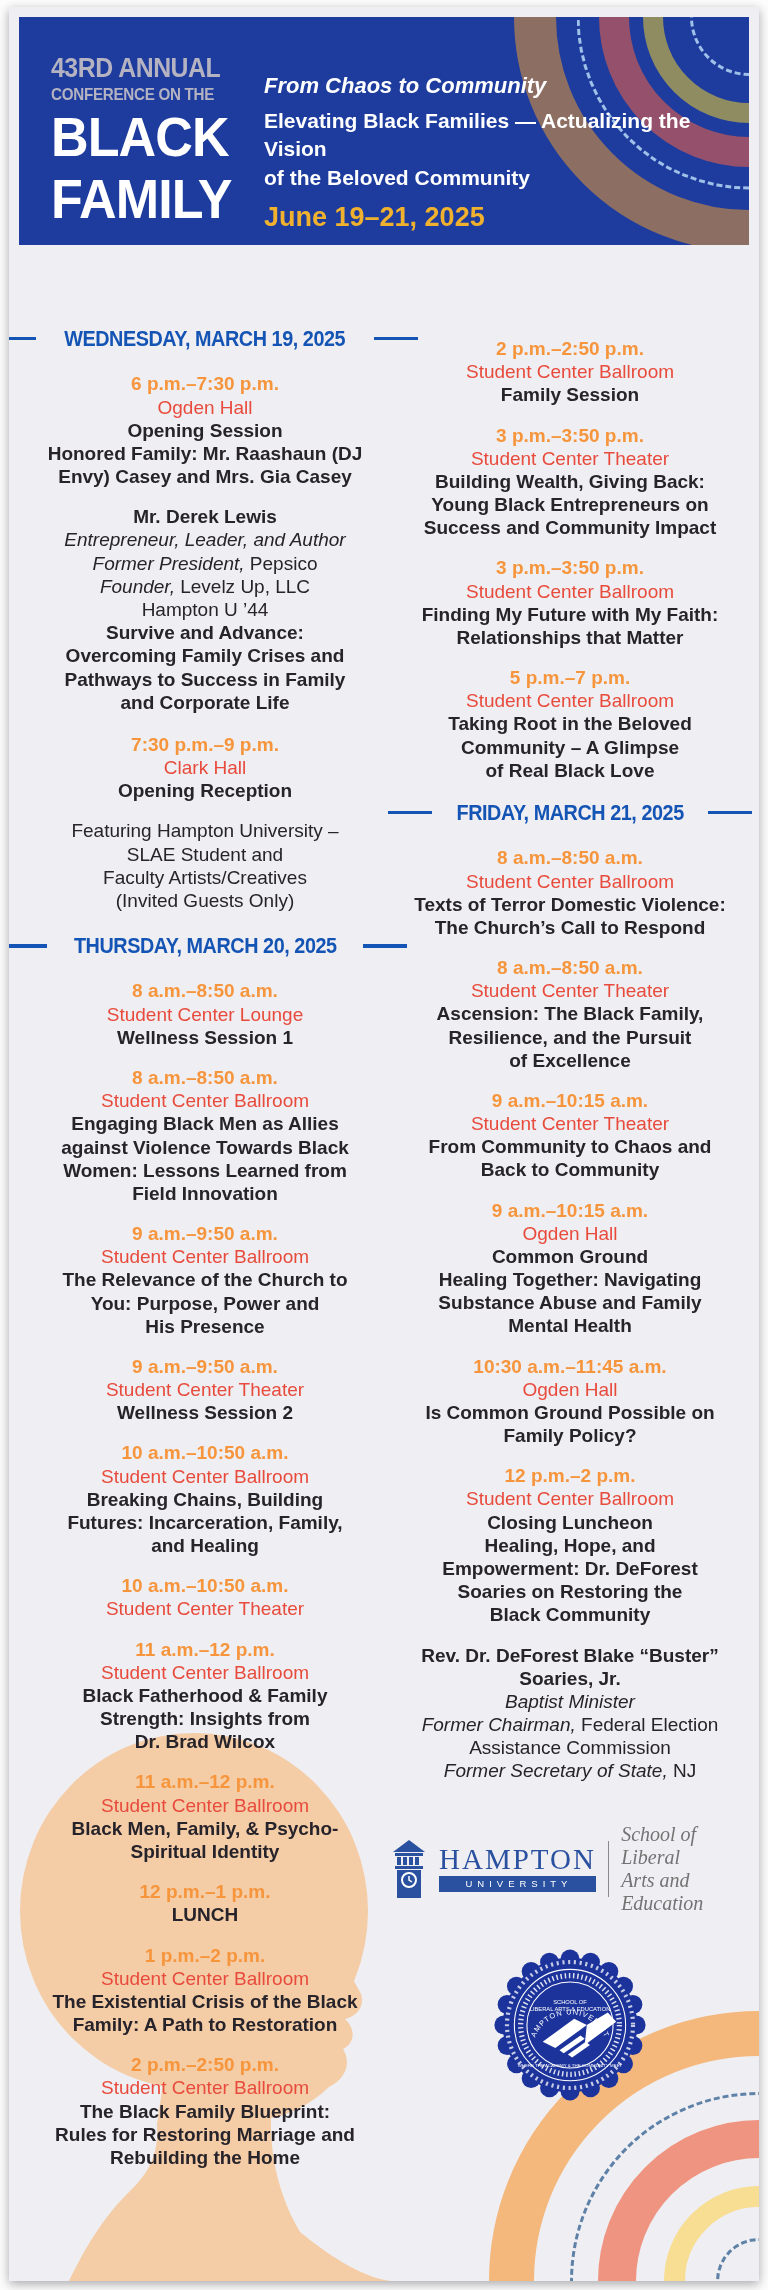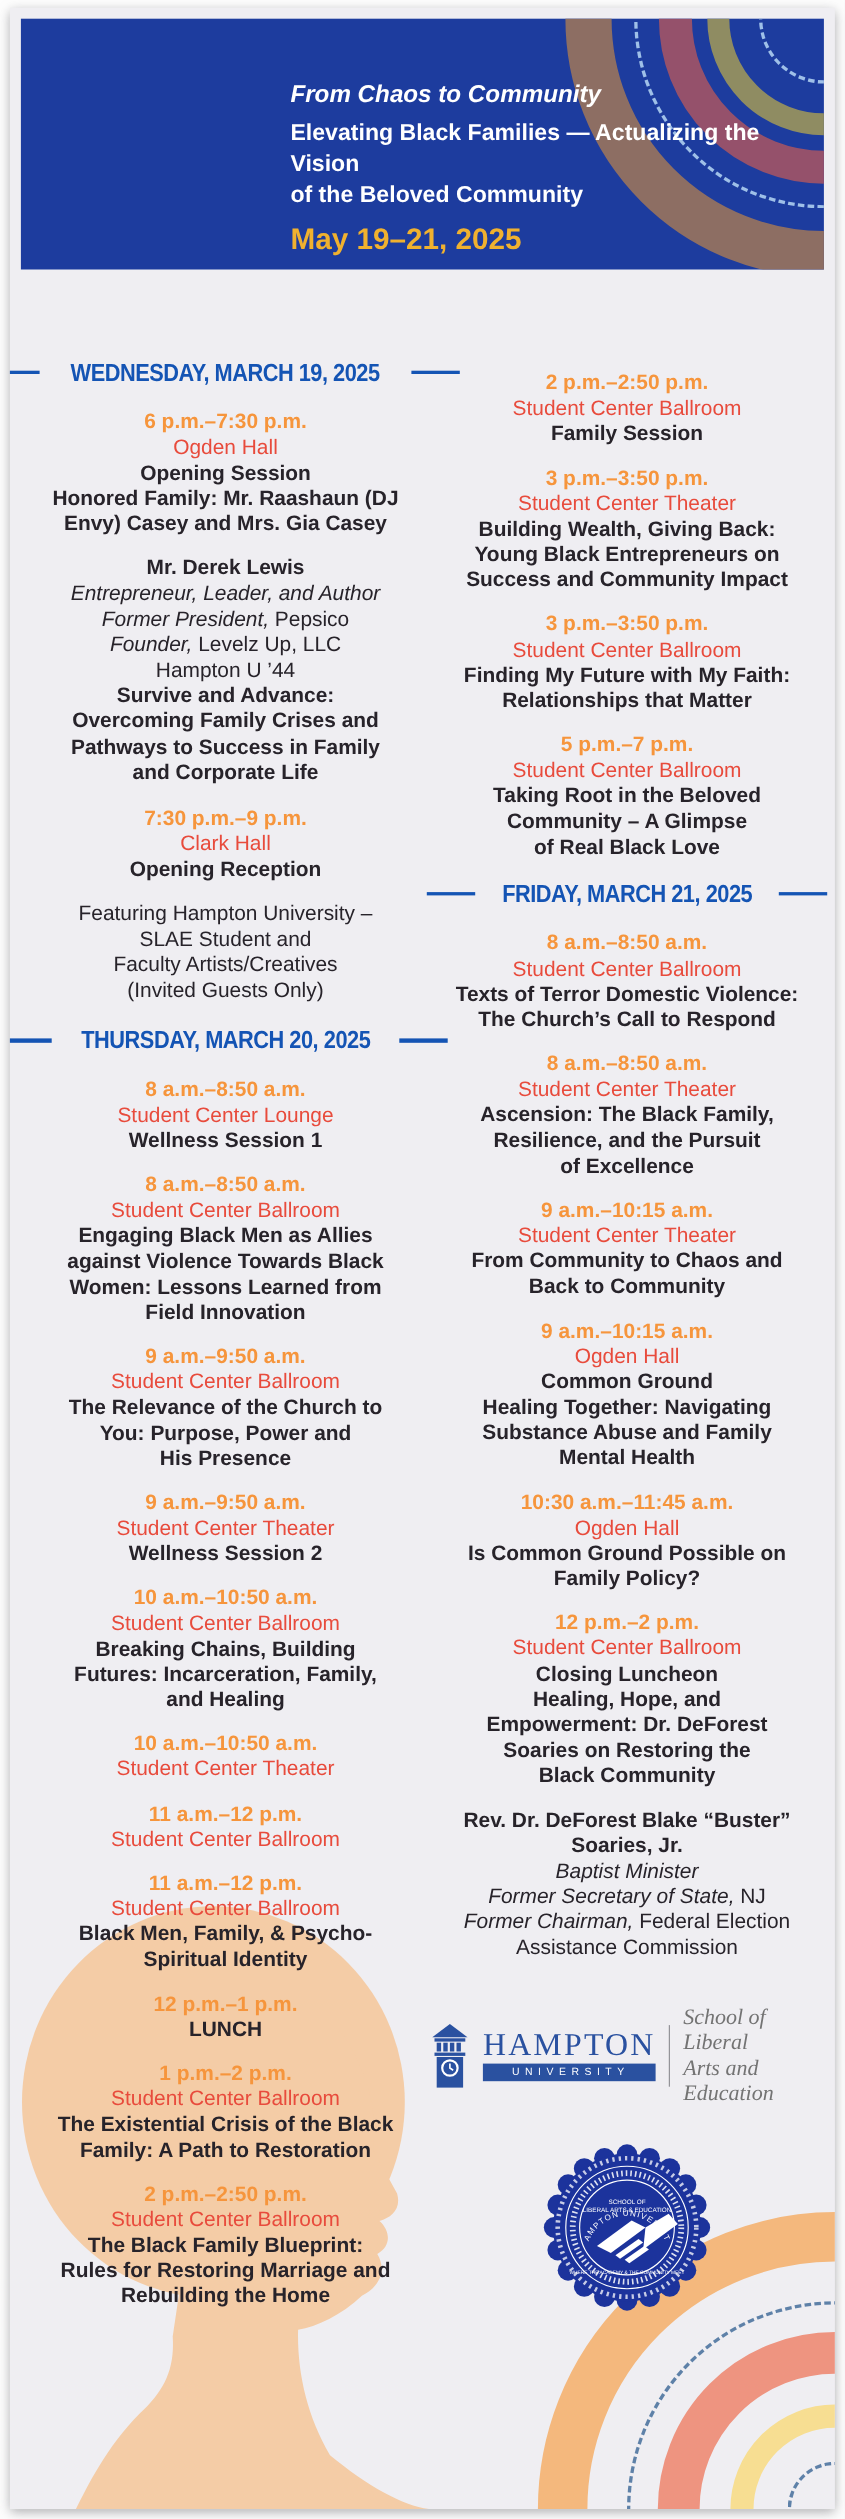--- a/index.html
+++ b/index.html
@@ -82,25 +82,31 @@
 
     <div class="header">
       <div class="header-arcs">
         <div class="ring h-ring1"></div>
         <div class="ring h-ring2"></div>
         <div class="ring h-ring3"></div>
         <div class="ring h-ring4"></div>
         <div class="ring h-ring5"></div>
       </div>
       <div class="header-inner">
+        <div class="brand">
+          <div class="eyebrow1">43RD ANNUAL</div>
+          <div class="eyebrow2">CONFERENCE ON THE</div>
+          <div class="big">BLACK</div>
+          <div class="big">FAMILY</div>
+        </div>
         <div class="theme">
           <div class="t-it">From Chaos to Community</div>
           <div class="t-b">Elevating Black Families — Actualizing the Vision
 of the Beloved Community</div>
-          <div class="t-date">May 19–21, 2025</div>
+          <div class="t-date">June 19–21, 2025</div>
         </div>
       </div>
     </div>
 
     <svg class="silhouette" viewBox="0 0 400 555" aria-hidden="true">
       <g fill="#f4cca6">
         <ellipse cx="185" cy="185" rx="174" ry="178"></ellipse>
         <path d="M 300 120
                  C 328 158, 334 200, 330 228
                  L 352 268
@@ -195,20 +201,23 @@
 Futures: Incarceration, Family,
 and Healing</div>
         </div>
         <div class="session">
           <div class="t-time">10 a.m.–10:50 a.m.</div>
           <div class="t-loc">Student Center Theater</div>
         </div>
         <div class="session">
           <div class="t-time">11 a.m.–12 p.m.</div>
           <div class="t-loc">Student Center Ballroom</div>
+          <div class="t-title">Black Fatherhood &amp; Family
+Strength: Insights from
+Dr. Brad Wilcox</div>
         </div>
         <div class="session">
           <div class="t-time">11 a.m.–12 p.m.</div>
           <div class="t-loc">Student Center Ballroom</div>
           <div class="t-title">Black Men, Family, &amp; Psycho-
 Spiritual Identity</div>
         </div>
         <div class="session">
           <div class="t-time">12 p.m.–1 p.m.</div>
           <div class="t-title">LUNCH</div>
@@ -299,23 +308,23 @@
             <div class="t-title">Closing Luncheon
 Healing, Hope, and
 Empowerment: Dr. DeForest
 Soaries on Restoring the
 Black Community</div>
           </div>
           <div class="speaker">
             <div class="sp-line"><span class="seg-b">Rev. Dr. DeForest Blake “Buster”
 Soaries, Jr.</span></div>
             <div class="sp-line"><span class="seg-i">Baptist Minister</span></div>
-            <div class="sp-line"><span class="seg-i">Former Secretary of State,</span><span class="seg-n"> NJ</span></div>
             <div class="sp-line"><span class="seg-i">Former Chairman,</span><span class="seg-n"> Federal Election
 Assistance Commission</span></div>
+            <div class="sp-line"><span class="seg-i">Former Secretary of State,</span><span class="seg-n"> NJ</span></div>
           </div>
         </div>
 
       <div class="logo-block">
         <svg class="tower" width="36" height="58" viewBox="0 0 36 58" aria-hidden="true">
           <g fill="#2a51a0">
             <polygon points="18,0 34,12 2,12"></polygon>
             <rect x="4" y="13" width="28" height="3"></rect>
             <rect x="6" y="17" width="4" height="8"></rect>
               <rect x="12" y="17" width="4" height="8"></rect>

